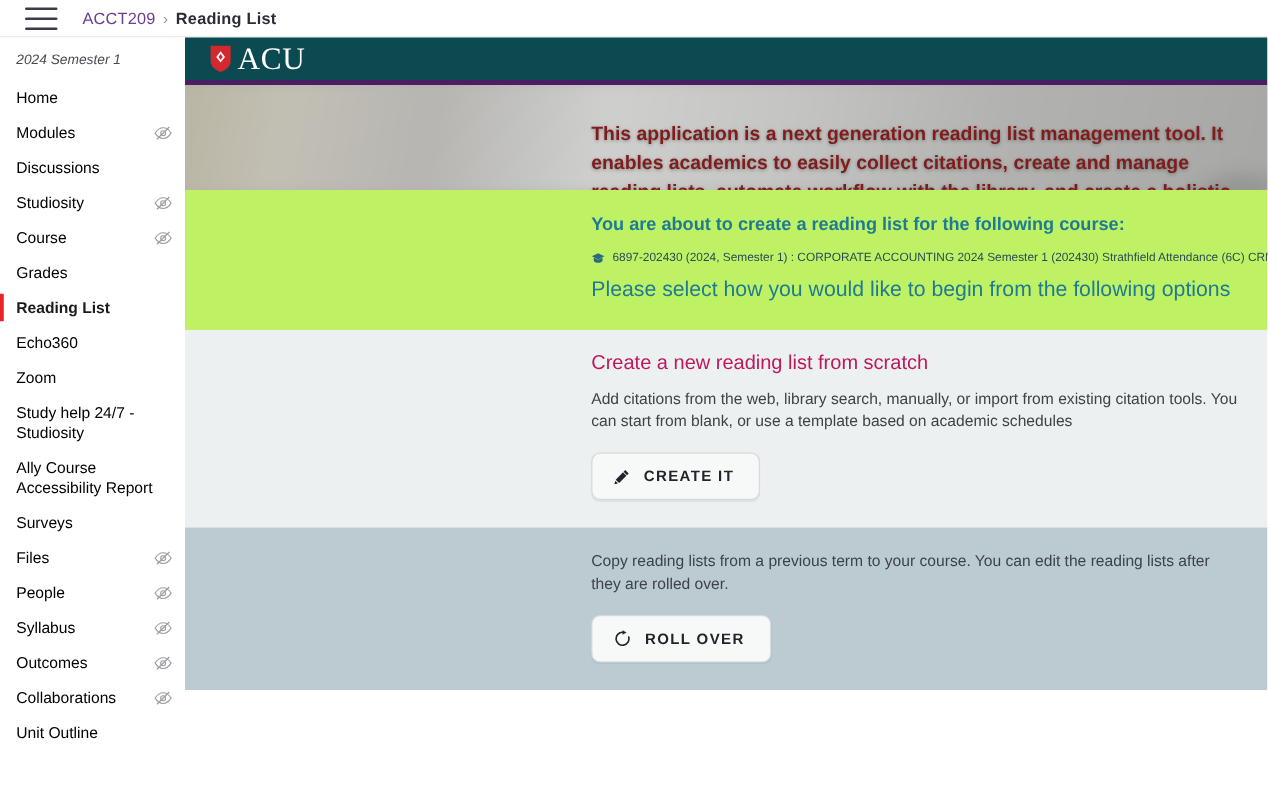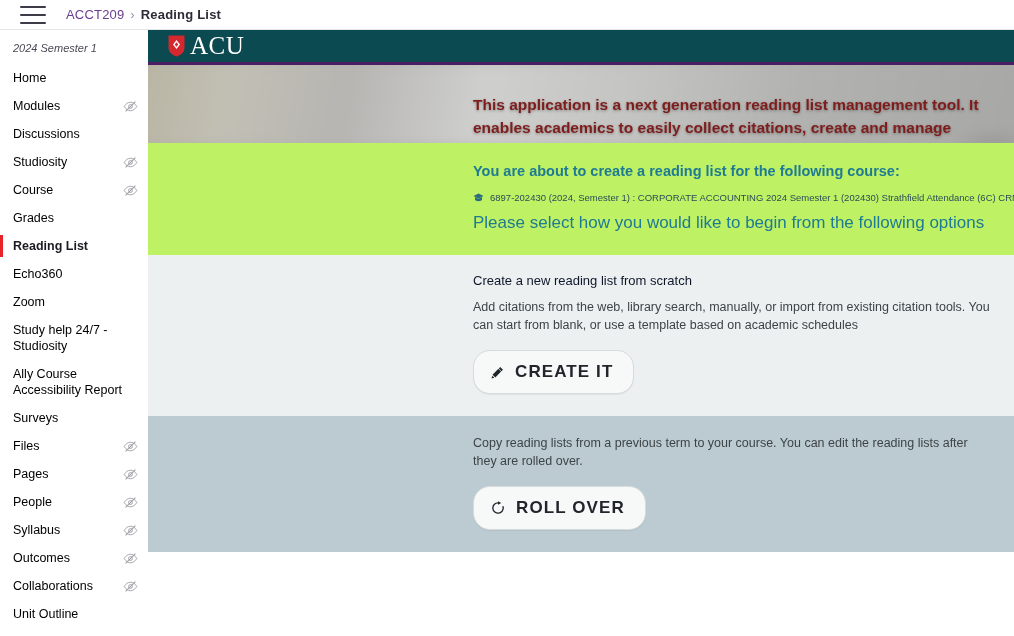--- a/index.html
+++ b/index.html
@@ -152,41 +152,41 @@
   .course-sub {
     color: #1f7a93;
     font-size: 17px;
   }
 
   
   .panel-option { padding: 18px 24px 22px 325px; }
   .opt-light { background: #ecf0f1; }
   .opt-gray  { background: #bccbd2; }
   .opt-title {
-    font-size: 13px;
-    color: #0f172a;
+    font-size: 16px;
+    color: #be185d;
     font-weight: normal;
     margin-bottom: 10px;
   }
   .opt-desc {
     font-size: 12.5px;
     color: #3d4447;
     line-height: 18px;
     max-width: 525px;
     margin-bottom: 16px;
   }
   .btn {
     display: inline-flex;
     align-items: center;
     gap: 11px;
     background: #f7f9f9;
     border: 1px solid #d6dbdd;
-    border-radius: 17px;
+    border-radius: 7px;
     padding: 11px 20px 11px 17px;
-    font-size: 17px;
+    font-size: 12px;
     font-weight: bold;
     letter-spacing: 1.1px;
     color: #20242b;
     cursor: pointer;
     box-shadow: 0 1px 1px rgba(0,0,0,.06);
   }
   .btn svg { display: block; }
 </style>
 </head>
 <body>
@@ -262,28 +262,20 @@
         </div>
         <div class="nav-item">
           <span class="nav-label">Files</span>
           <svg class="eye-off" viewBox="0 0 20 20">
             <path d="M1.5 10 C4 6 7 4.3 10 4.3 C13 4.3 16 6 18.5 10 C16 14 13 15.7 10 15.7 C7 15.7 4 14 1.5 10 Z" fill="none" stroke="#6b6b75" stroke-width="1.2"></path>
             <circle cx="10" cy="10" r="2.6" fill="none" stroke="#6b6b75" stroke-width="1.2"></circle>
             <line x1="3.4" y1="16.6" x2="16.6" y2="3.4" stroke="#6b6b75" stroke-width="1.4"></line>
           </svg>
         </div>
         <div class="nav-item">
-          <span class="nav-label">Pages</span>
-          <svg class="eye-off" viewBox="0 0 20 20">
-            <path d="M1.5 10 C4 6 7 4.3 10 4.3 C13 4.3 16 6 18.5 10 C16 14 13 15.7 10 15.7 C7 15.7 4 14 1.5 10 Z" fill="none" stroke="#6b6b75" stroke-width="1.2"></path>
-            <circle cx="10" cy="10" r="2.6" fill="none" stroke="#6b6b75" stroke-width="1.2"></circle>
-            <line x1="3.4" y1="16.6" x2="16.6" y2="3.4" stroke="#6b6b75" stroke-width="1.4"></line>
-          </svg>
-        </div>
-        <div class="nav-item">
           <span class="nav-label">People</span>
           <svg class="eye-off" viewBox="0 0 20 20">
             <path d="M1.5 10 C4 6 7 4.3 10 4.3 C13 4.3 16 6 18.5 10 C16 14 13 15.7 10 15.7 C7 15.7 4 14 1.5 10 Z" fill="none" stroke="#6b6b75" stroke-width="1.2"></path>
             <circle cx="10" cy="10" r="2.6" fill="none" stroke="#6b6b75" stroke-width="1.2"></circle>
             <line x1="3.4" y1="16.6" x2="16.6" y2="3.4" stroke="#6b6b75" stroke-width="1.4"></line>
           </svg>
         </div>
         <div class="nav-item">
           <span class="nav-label">Syllabus</span>
           <svg class="eye-off" viewBox="0 0 20 20">

